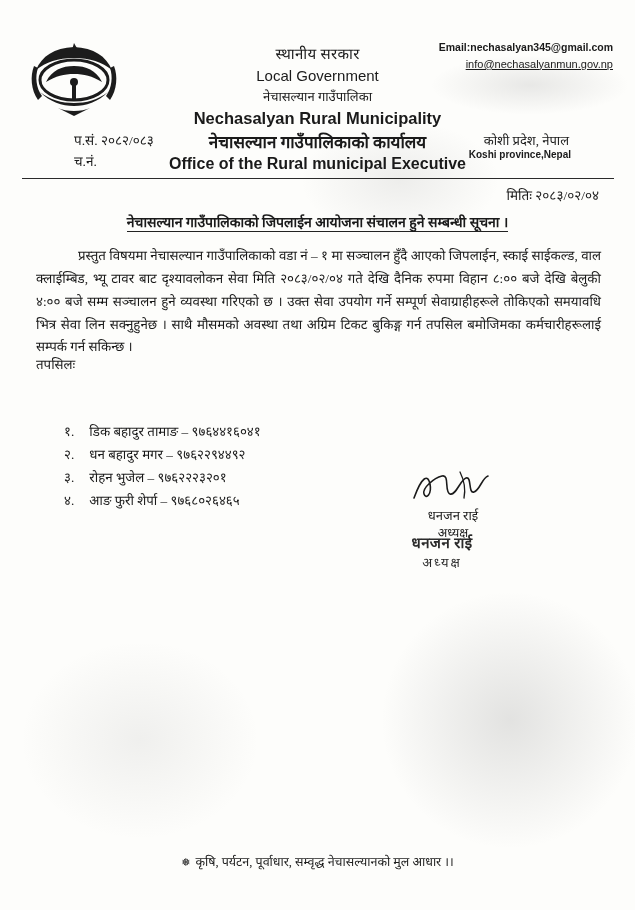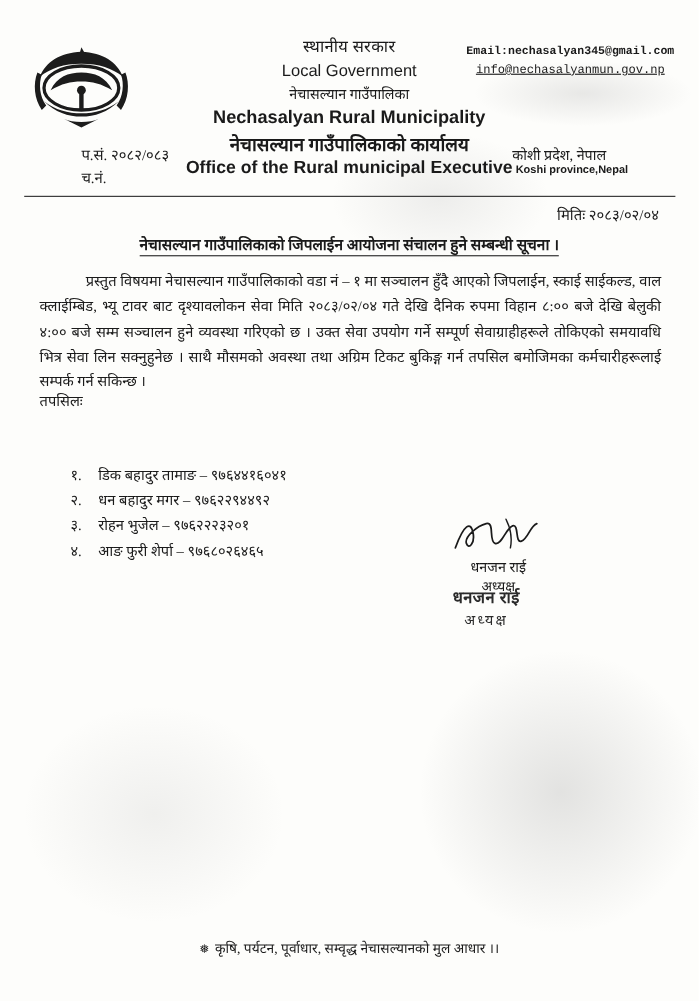--- a/index.html
+++ b/index.html
@@ -29,21 +29,21 @@
     background: radial-gradient(ellipse at center, rgba(120,120,120,0.20) 0%, rgba(255,255,255,0) 70%);
   }
   .smudge.s1 { left: 380px; top: 590px; width: 260px; height: 260px; }
   .smudge.s2 { left: 20px;  top: 640px; width: 240px; height: 200px; background: radial-gradient(ellipse at center, rgba(120,120,120,0.10) 0%, rgba(255,255,255,0) 70%); }
   .smudge.s3 { left: 300px; top: 120px; width: 200px; height: 120px; background: radial-gradient(ellipse at center, rgba(130,130,130,0.13) 0%, rgba(255,255,255,0) 70%); }
   .smudge.s4 { left: 430px; top: 55px; width: 200px; height: 60px; background: radial-gradient(ellipse at center, rgba(120,120,120,0.16) 0%, rgba(255,255,255,0) 70%); }
 
   
   .header {
     position: relative;
-    padding-top: 34px;
+    padding-top: 45px;
     text-align: center;
   }
   .emblem {
     position: absolute;
     left: 28px;
     top: 40px;
     width: 92px;
     height: 78px;
   }
   .line-sano {
@@ -87,22 +87,22 @@
     font-family: "Liberation Sans", sans-serif;
     font-size: 12.5px;
     font-weight: bold;
     margin-top: 1px;
   }
 
   .email-block {
     position: absolute;
     right: 22px;
     top: 40px;
-    text-align: center;
-    font-family: Liberation Mono, monospace;
+    text-align: right;
+    font-family: Liberation Sans, sans-serif;
     font-size: 10.5px;
     font-weight: bold;
     line-height: 1.5;
   }
   .email-block .mail2 {
     text-decoration: underline;
     font-weight: normal;
     font-size: 11px;
   }
 
@@ -110,21 +110,21 @@
     position: absolute;
     left: 34px;
     top: 131px;
     font-size: 13.5px;
     line-height: 1.55;
     text-align: left;
     margin-left: 40px;
   }
   .province-np {
     position: absolute;
-    right: 84px;
+    right: 66px;
     top: 131px;
     font-size: 13px;
   }
   .province-en {
     position: absolute;
     right: 64px;
     top: 149px;
     font-family: "Liberation Sans", sans-serif;
     font-size: 10px;
     font-weight: bold;

